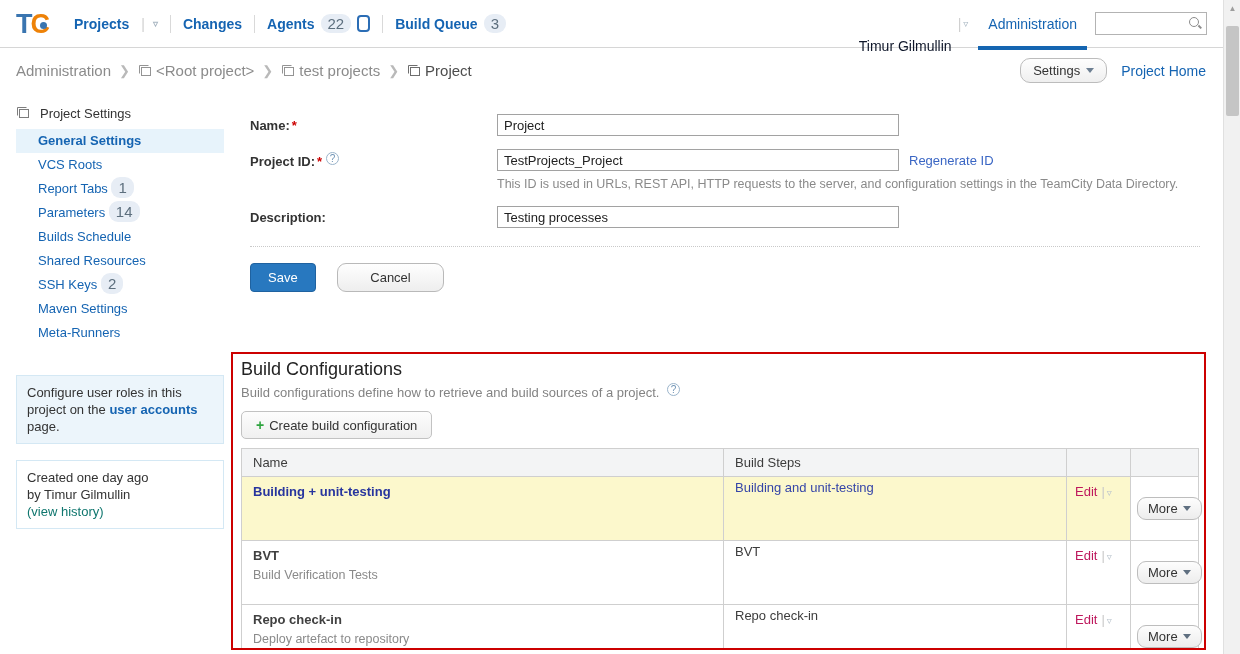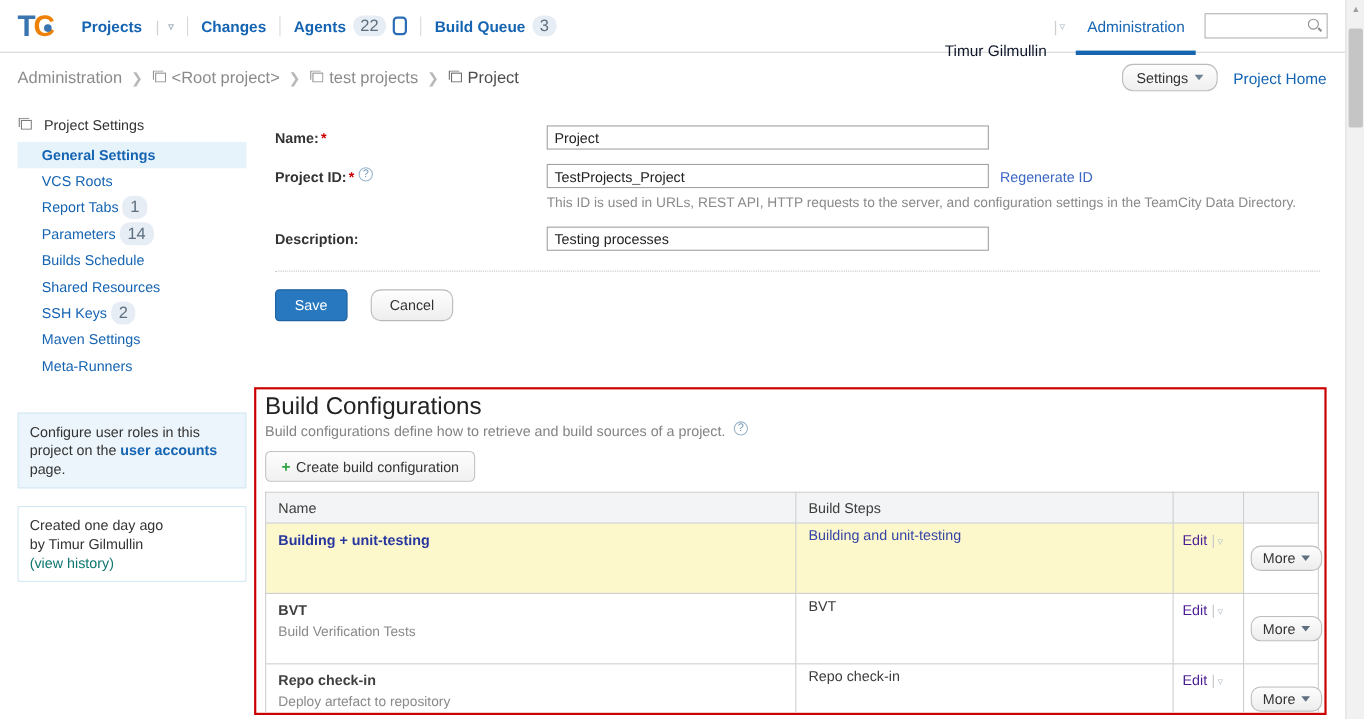--- a/index.html
+++ b/index.html
@@ -70,43 +70,43 @@
   .help-ico { display:inline-block; width:13px; height:13px; border:1px solid #9ab4cb; border-radius:50%;
     color:#6f93b5; font-size:10px; line-height:12px; text-align:center; font-weight:normal;
     vertical-align:4px; margin-left:4px; cursor:pointer; }
   .tinput { width:402px; height:22px; border:1px solid #a2a2a2; padding:2px 6px; font-size:13px; font-family:inherit; color:#222; }
   .regen { color:#3a66c4; margin-left:10px; }
   .fnote { margin:-7px 0 15px 247px; color:#8a8a8a; font-size:12.5px; }
   .dotline { border:none; border-top:1px dotted #c9c9c9; margin:18px 0 16px 0; }
   .btn-save { background:#2878bf; border:1px solid #1f62a0; border-radius:4px; color:#fff;
     font-size:13px; padding:6px 17px; cursor:pointer; font-family:inherit; }
   .btn-cancel { background:linear-gradient(#fefefe,#eeeeee); border:1px solid #b9b9b9; border-radius:9px;
-    color:#333; font-size:13px; padding:6px 16px; margin-left:18px; cursor:pointer; font-family:inherit; }
+    color:#333; font-size:13px; padding:6px 32px; margin-left:18px; cursor:pointer; font-family:inherit; }
 
   
   .redbox { position:absolute; left:231px; top:352px; width:975px; height:298px;
     border:2px solid #cc0000; padding:4px 6px 0 8px; overflow:hidden; background:#fff; }
-  .bc-title { font-size:22px; color:#222; line-height:22px; }
+  .bc-title { font-size:18px; color:#222; line-height:22px; }
   .bc-sub { color:#838383; margin-top:3px; line-height:16px; }
   .btn-create { background:linear-gradient(#fdfdfd,#f0f0f0); border:1px solid #c2c2c2; border-radius:5px;
     padding:5px 14px; font-size:13px; color:#333; margin-top:10px; cursor:pointer; font-family:inherit; }
   .plus { color:#2ea43f; font-weight:bold; margin-right:5px; font-size:14px; }
   table.bc { border-collapse:collapse; table-layout:fixed; width:957px; margin-top:9px; }
   table.bc th, table.bc td { border:1px solid #cfcfcf; vertical-align:top; text-align:left; }
   table.bc th { background:#f3f4f5; font-weight:normal; color:#3c3c3c; padding:6px 11px; height:28px; }
   td.cname { padding:7px 11px; }
   td.csteps { padding:3px 11px; color:#3c3c3c; }
   td.cedit { padding:7px 8px; white-space:nowrap; }
   td.cmore { padding:20px 6px; text-align:center; }
   tr.hl td.yel { background:#fcf8cc; }
   .row-name { font-weight:bold; color:#404040; }
   tr.hl .row-name { color:#27359e; }
   tr.hl td.csteps { color:#3545a8; }
   .row-desc { color:#8a8a8a; font-size:12.5px; margin-top:5px; }
-  .edit-link { color:#4c1d95; }
+  .edit-link { color:#be185d; }
   .edit-sep { color:#c9c9c9; margin:0 2px 0 4px; }
   .edit-caret { color:#b9c3cc; font-size:10px; cursor:pointer; }
   .btn-more { background:linear-gradient(#fdfdfd,#ededed); border:1px solid #bdbdbd; border-radius:9px;
     padding:3px 10px; font-size:13px; color:#333; cursor:pointer; font-family:inherit; display:inline-flex; align-items:center; gap:5px; }
   .btn-more .tri-dn { border-top-color:#5f6f80; margin-top:3px; }
   tr.r-tall { height:59px; } tr.r-short { height:31px; }
 </style>
 </head>
 <body>
 

